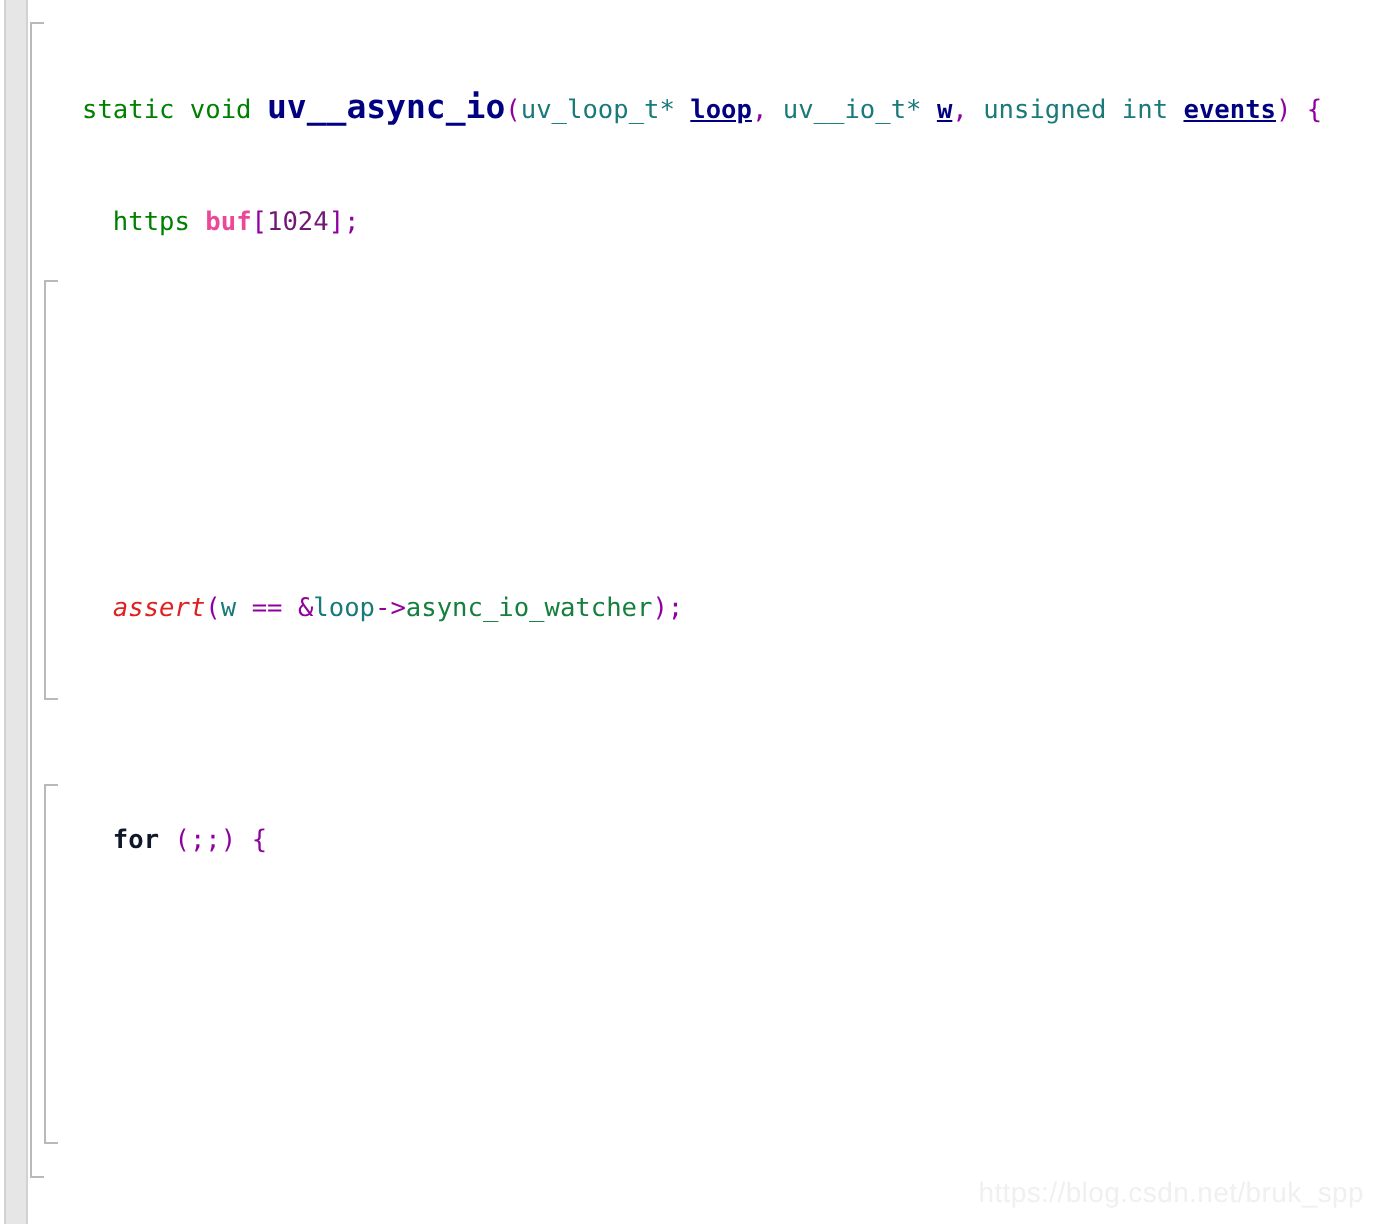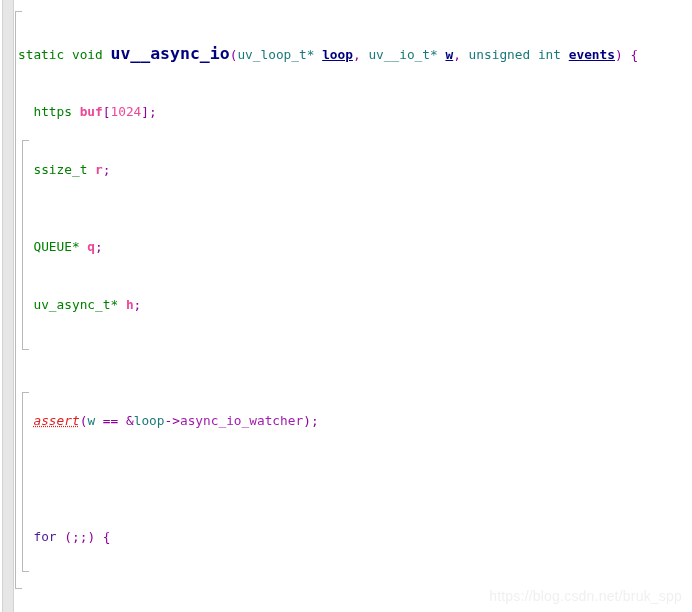--- a/index.html
+++ b/index.html
@@ -52,37 +52,37 @@
     position: absolute;
     left: 18px;
     top: 5px;
     width: 670px;
     font-size: 12.8px;
     line-height: 19.35px;
     white-space: pre;
     color: #000000;
     letter-spacing: 0px;
   }
-  .line { height: 19.35px; }
+  .line { height: 19.35px; margin-left: 23px; }
   .blank { height: 19.35px; }
 
   
-  .kw      { color: #4c1d95; font-weight: normal; }      
+  .kw      { color: #0f172a; font-weight: bold; }      
   .typ     { color: #008000; }                          
   .fnname  { color: #000080; font-weight: bold; font-size: 16.5px; }
   .param   { color: #000080; font-weight: bold; text-decoration: underline; }
   .var     { color: #ec4899; font-weight: bold; }       
   .ident   { color: #1a7a7a; }       
-  .num     { color: #ec4899; }
+  .num     { color: #701a75; }
   .punc    { color: #9000a0; }                          
   .op      { color: #9000a0; }                          
   .assert  { color: #e02020; font-style: italic;
-             text-decoration: underline; text-decoration-style: dotted;
+             text-decoration-style: dotted;
              text-decoration-color: #e02020; }
-  .plain   { color: #a21caf; }
+  .plain   { color: #15803d; }
   .arrow   { color: #9000a0; }
 
   
   #watermark {
     position: absolute;
     right: 10px;
     bottom: 8px;
     font-family: "Liberation Sans", sans-serif;
     font-size: 14px;
     color: #f0f0f0;
@@ -102,26 +102,23 @@
   <div class="fold cap-top" style="left:22px; top:140px; width:7px; height:210px; border-bottom:1px solid #b9b9b9;"></div>
 
   <div class="fold cap-top" style="left:22px; top:392px; width:7px; height:180px; border-bottom:1px solid #b9b9b9;"></div>
 
   <div id="code">
 
 <div class="line"><span class="typ">static void </span><span class="fnname">uv__async_io</span><span class="punc">(</span><span class="ident">uv_loop_t* </span><span class="param">loop</span><span class="punc">,</span><span class="ident"> uv__io_t* </span><span class="param">w</span><span class="punc">,</span><span class="ident"> unsigned int </span><span class="param">events</span><span class="punc">)</span><span class="plain"> </span><span class="punc">{</span></div>
 
 <div class="line">  <span class="typ">https </span><span class="var">buf</span><span class="punc">[</span><span class="num">1024</span><span class="punc">];</span></div>
 
-<div class="line">  <span class="typ">ssize_t </span><span class="var">r</span><span class="punc">;</span></div>
 
 
-<div class="line">  <span class="typ">QUEUE* </span><span class="var">q</span><span class="punc">;</span></div>
 
-<div class="line">  <span class="typ">uv_async_t* </span><span class="var">h</span><span class="punc">;</span></div>
 
 <div class="blank"> </div>
 
 <div class="line">  <span class="assert">assert</span><span class="punc">(</span><span class="ident">w</span><span class="plain"> </span><span class="op">==</span><span class="plain"> </span><span class="op">&amp;</span><span class="ident">loop</span><span class="arrow">-&gt;</span><span class="plain">async_io_watcher</span><span class="punc">);</span></div>
 
 <div class="blank"> </div>
 
 <div class="line">  <span class="kw">for</span><span class="plain"> </span><span class="punc">(;;)</span><span class="plain"> </span><span class="punc">{</span></div>
 
 

